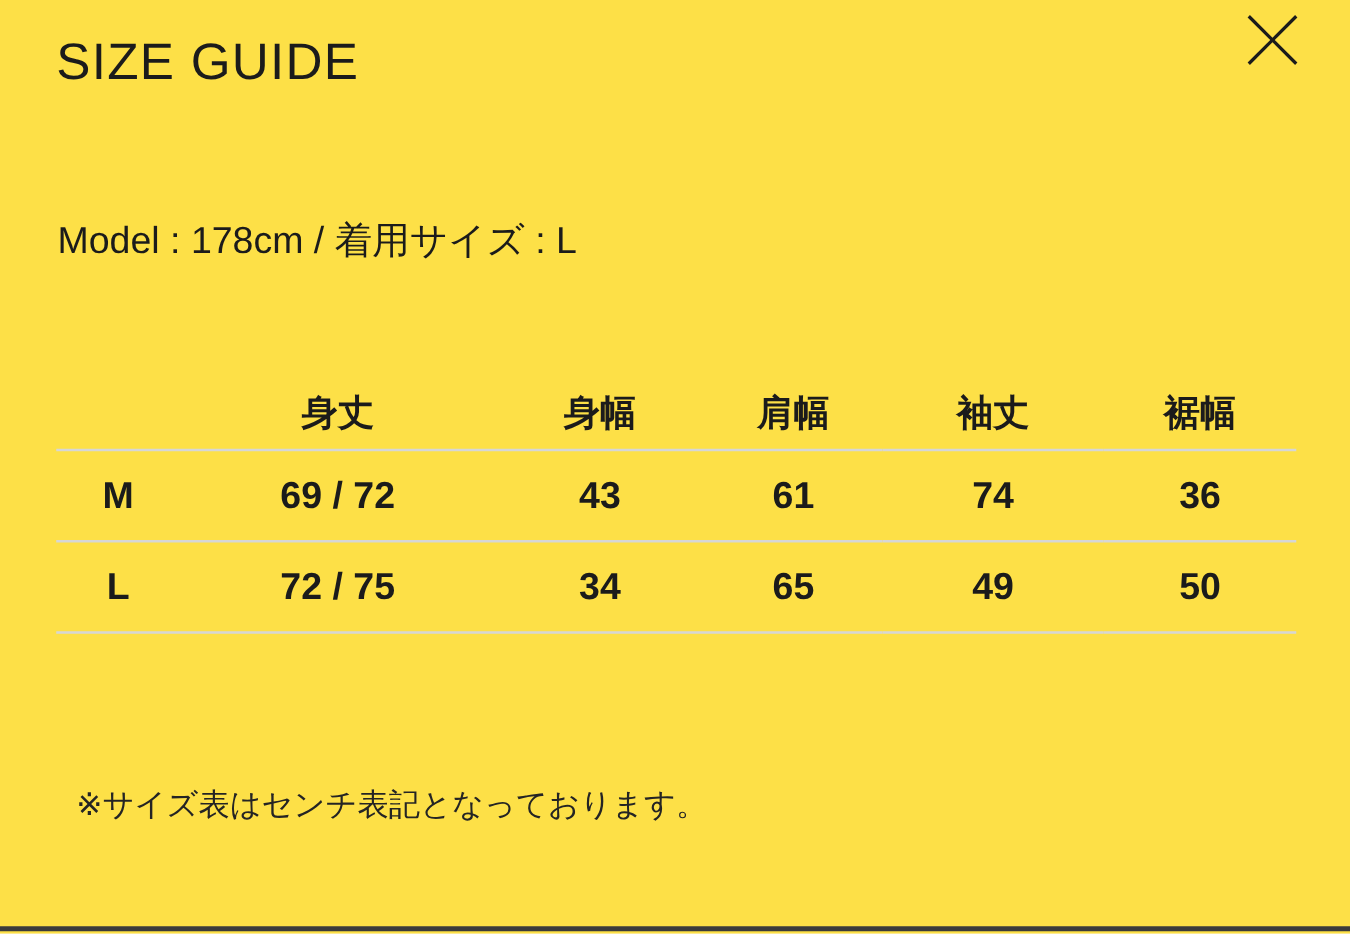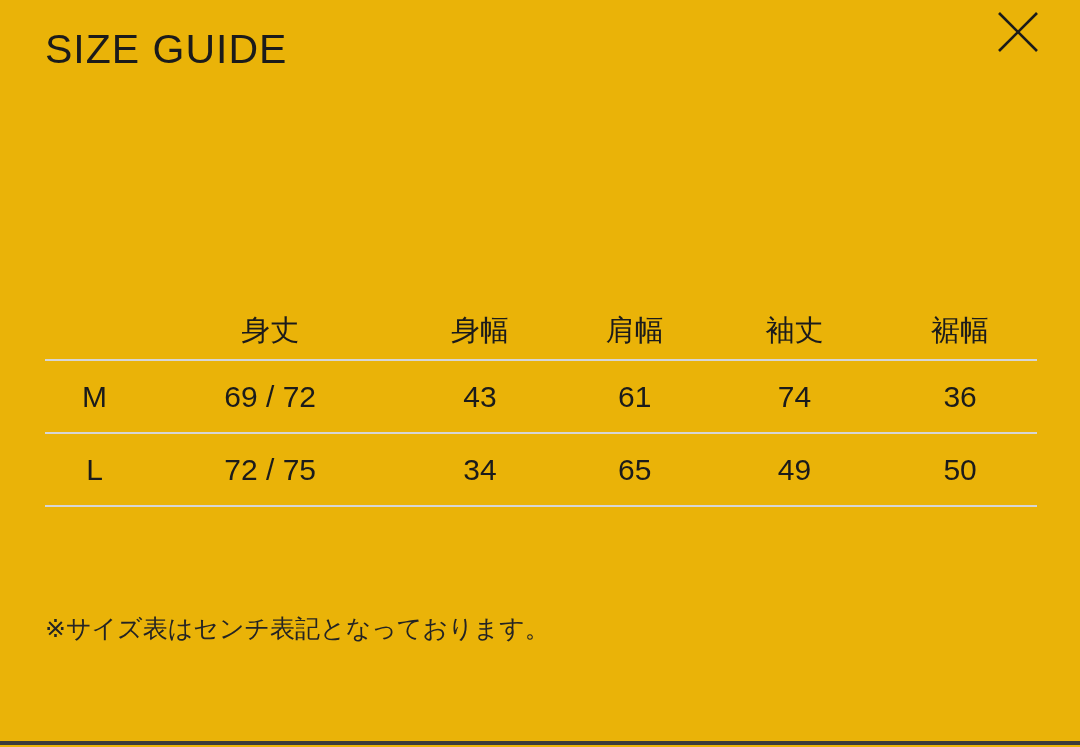--- a/index.html
+++ b/index.html
@@ -7,21 +7,21 @@
     width: 1080px; height: 747px;
     font-family: "Liberation Sans", "DejaVu Sans", sans-serif;
     background: #fcfcfc;
     color: #1b1b1b;
     overflow: hidden;
     position: relative;
   }
   .modal {
     position: absolute;
     inset: 0;
-    background: #eab308;
+    background: #fde047;
   }
   .title {
     position: absolute;
     left: 45px; top: 26px;
     font-size: 41px;
     font-weight: 400;
     letter-spacing: 1px;
     color: #1b1b1b;
   }
   .close-btn {
@@ -53,21 +53,21 @@
   }
   .size-table col.c-size  { width: 10%; }
   .size-table col.c-body-length { width: 25.4%; }
   .size-table col.c-body-width  { width: 16.9%; }
   .size-table col.c-shoulder    { width: 14.3%; }
   .size-table col.c-sleeve      { width: 17.9%; }
   .size-table col.c-hem         { width: 15.5%; }
   .size-table th, .size-table td {
     text-align: center;
     vertical-align: middle;
-    font-weight: 400;
+    font-weight: 700;
     color: #1b1b1b;
   }
   .size-table thead th {
     height: 72px;
     font-size: 29px;
     border-bottom: 2px solid #d6d6d6;
     padding-bottom: 8px;
     vertical-align: bottom;
   }
   .size-table tbody th, .size-table tbody td {
@@ -76,21 +76,21 @@
     border-bottom: 2px solid #d6d6d6;
   }
   .notes {
     position: absolute;
     left: 45px; top: 608px;
     width: 1012px;
     font-size: 25px;
     line-height: 40px;
     color: #242424;
   }
-  .notes p { margin: 0; }
+  .notes p { margin: 16px; }
   .bottom-border {
     position: absolute;
     left: 0; bottom: 2px;
     width: 100%; height: 4px;
     background: #3b3b3b;
   }
 </style>
 </head>
 <body>
 
@@ -98,20 +98,21 @@
 
   <h1 class="title">SIZE GUIDE</h1>
 
   <button class="close-btn" aria-label="close">
     <svg width="48" height="48" viewBox="0 0 48 48">
       <line x1="5" y1="5" x2="43" y2="43" stroke="#1b1b1b" stroke-width="2.6"></line>
       <line x1="43" y1="5" x2="5" y2="43" stroke="#1b1b1b" stroke-width="2.6"></line>
     </svg>
   </button>
 
+  <p class="model-info">Model : 178cm / 着用サイズ : L</p>
 
   <table class="size-table">
     <colgroup>
       <col class="c-size">
         <col class="c-body-length">
         <col class="c-body-width">
       <col class="c-shoulder">
         <col class="c-sleeve">
         <col class="c-hem">
     </colgroup>

